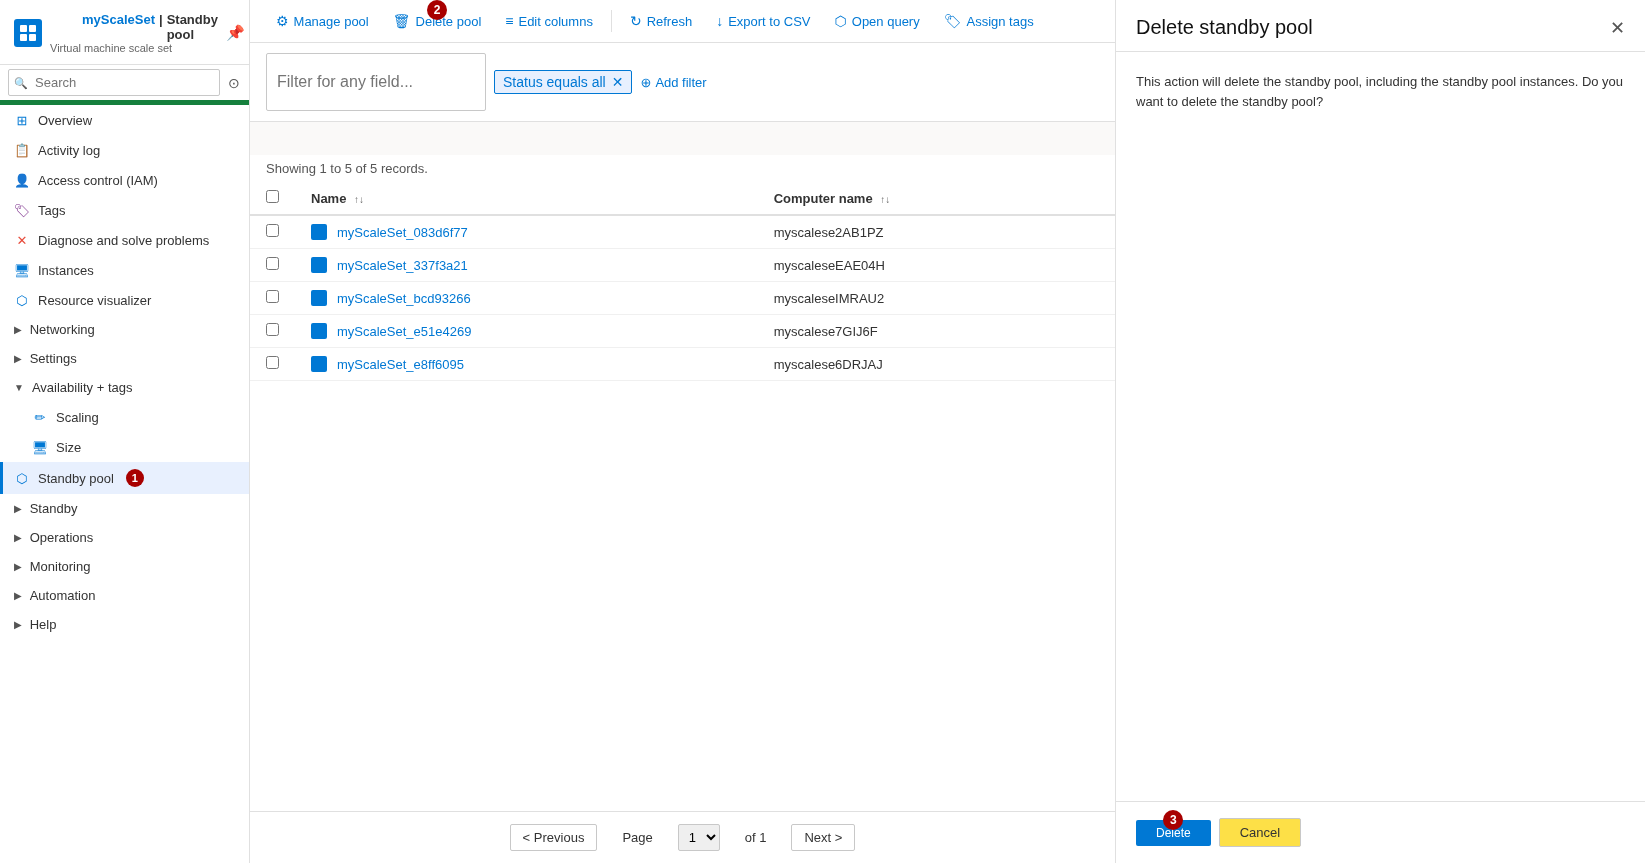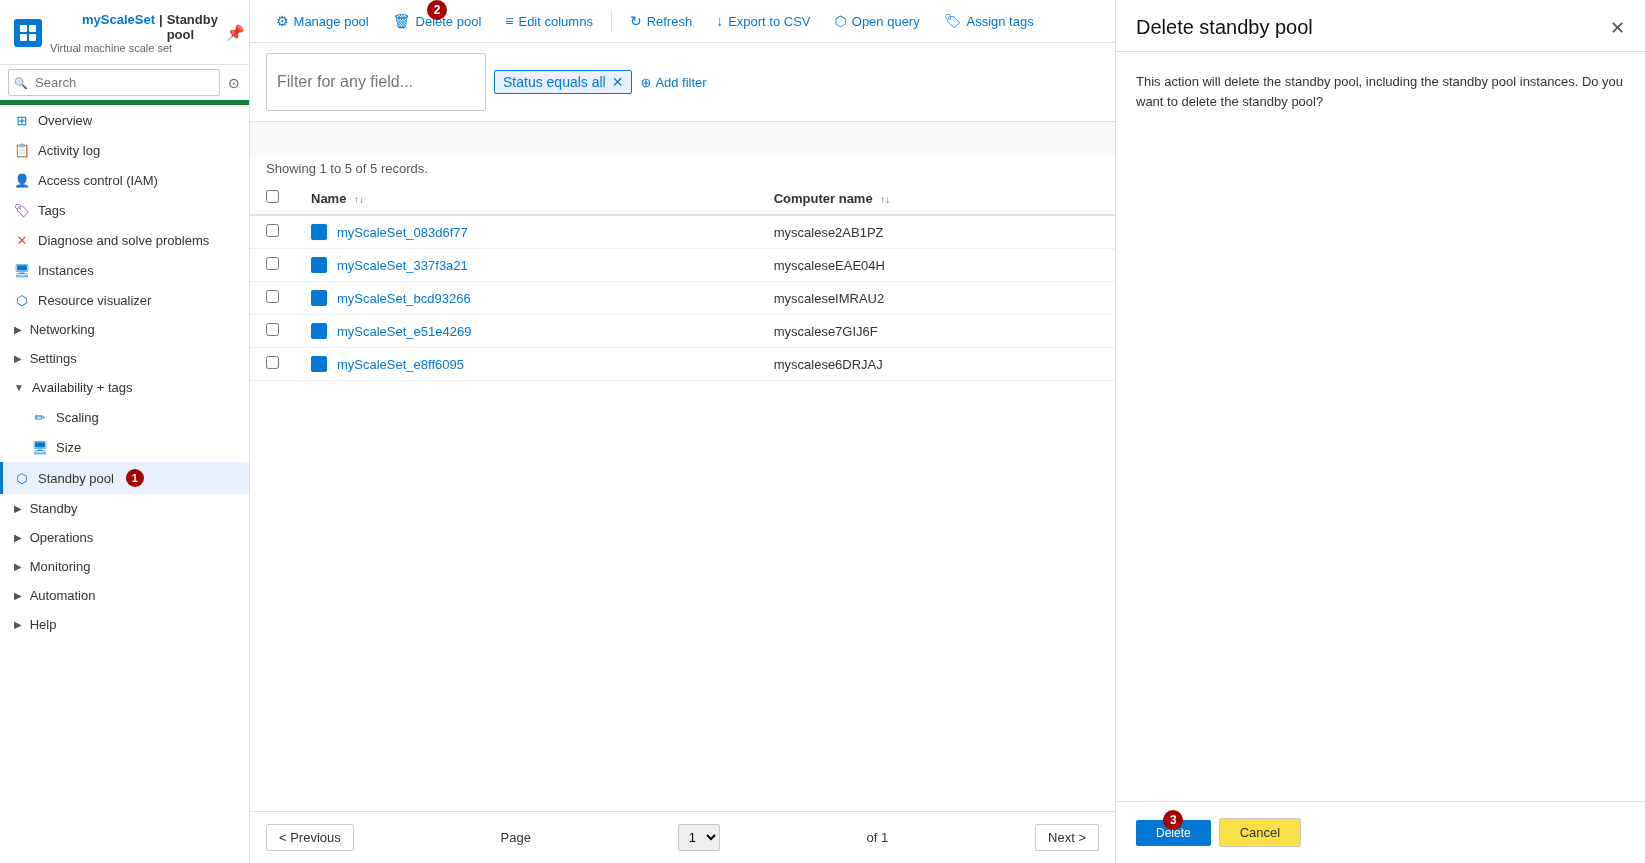--- a/index.html
+++ b/index.html
@@ -40,21 +40,21 @@
 
     .table-container { flex: 1; overflow-y: auto; background: #fff; }
     table { width: 100%; border-collapse: collapse; }
     thead th { padding: 8px 16px; text-align: left; font-weight: 600; font-size: 13px; border-bottom: 2px solid #e0e0e0; background: #fff; color: #333; }
     thead th .sort-icons { color: #666; font-size: 10px; margin-left: 4px; }
     tbody tr { border-bottom: 1px solid #f0f0f0; }
     tbody td { padding: 8px 16px; font-size: 13px; }
     .checkbox-col { width: 40px; }
     .row-link { color: #0078d4; text-decoration: none; cursor: pointer; display: flex; align-items: center; gap: 6px; }
 
-    .pagination { padding: 12px 16px; background: #fff; border-top: 1px solid #e0e0e0; display: flex; align-items: center; gap: 25px; justify-content: space-between; }
+    .pagination { padding: 12px 16px; background: #fff; border-top: 1px solid #e0e0e0; display: flex; align-items: center; gap: 25px; justify-content: center; }
     .page-btn { padding: 5px 12px; border: 1px solid #c8c8c8; background: #fff; cursor: pointer; font-size: 13px; border-radius: 2px; color: #333; }
     .page-select { padding: 4px 6px; border: 1px solid #c8c8c8; border-radius: 2px; font-size: 13px; }
 
     
     .panel { width: 530px; background: #fff; border-left: 1px solid #e0e0e0; display: flex; flex-direction: column; flex-shrink: 0; }
     .panel-header { padding: 16px 20px 12px; border-bottom: 1px solid #e0e0e0; display: flex; align-items: center; justify-content: space-between; }
     .panel-title { font-size: 20px; font-weight: 400; color: #111; }
     .panel-close { background: transparent; border: none; cursor: pointer; font-size: 18px; color: #555; }
     .panel-body { padding: 20px; flex: 1; }
     .panel-body p { font-size: 13px; color: #333; line-height: 1.5; }

